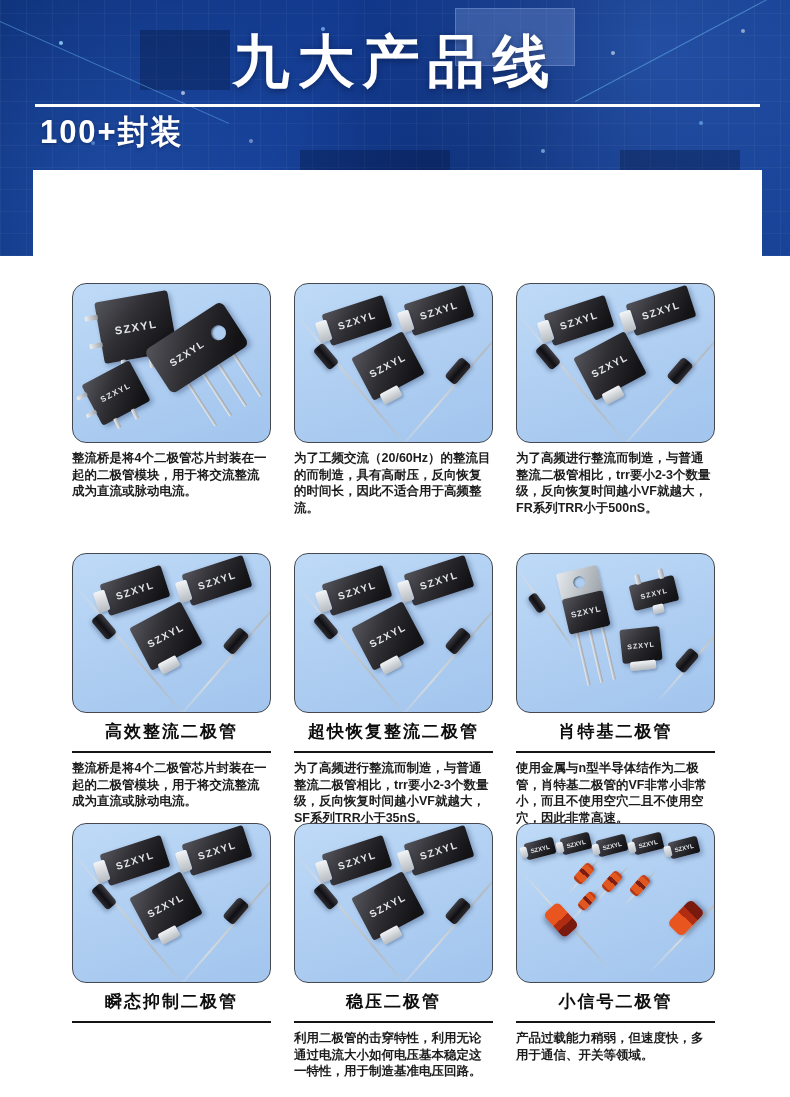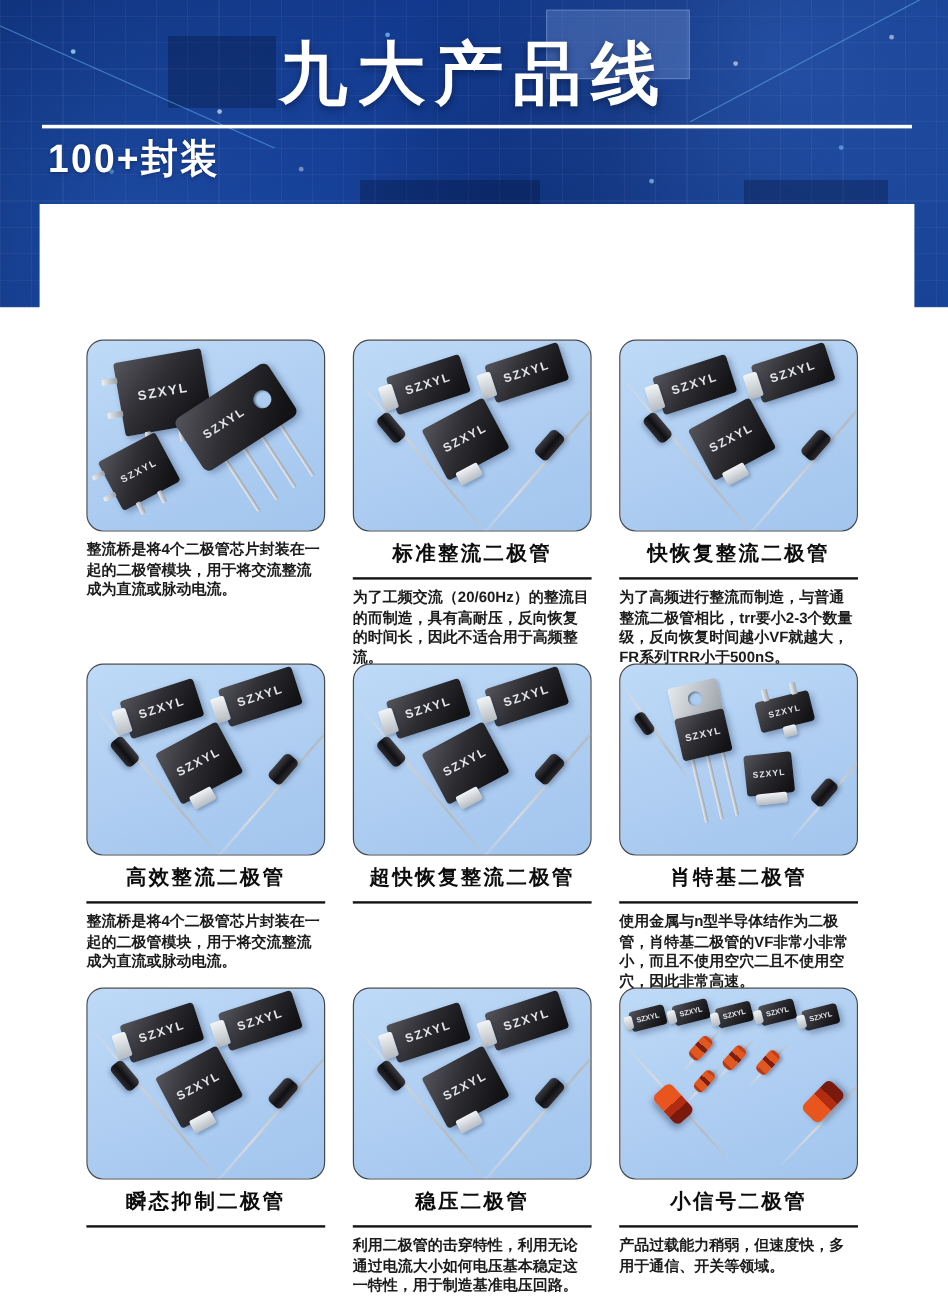--- a/index.html
+++ b/index.html
@@ -160,21 +160,20 @@
             <i class="tab" style="left:-9px;top:6px;width:12px;height:21px;"></i>
             <span class="lbl">SZXYL</span>
           </div>
           <div class="pkg" style="left:64px;top:58px;width:58px;height:48px;transform:rotate(-28deg);">
             <i class="tab" style="left:8px;bottom:-9px;width:20px;height:12px;"></i>
             <span class="lbl">SZXYL</span>
           </div>
           <i class="barrel" style="left:18px;top:66px;width:26px;height:13px;transform:rotate(50deg);"></i>
           <i class="barrel" style="left:150px;top:80px;width:26px;height:14px;transform:rotate(-49deg);"></i>
         </div>
-        <h2 class="card-title">标准整流二极管</h2>
         <p class="card-desc">为了工频交流（20/60Hz）的整流目的而制造，具有高耐压，反向恢复的时间长，因此不适合用于高频整流。</p>
       </section>
 
       <section class="card">
         <div class="art">
           <i class="lead" style="left:-28px;top:96px;width:170px;transform:rotate(50deg);"></i>
           <i class="lead" style="left:74px;top:98px;width:175px;transform:rotate(-49deg);"></i>
           <div class="pkg" style="left:30px;top:20px;width:64px;height:33px;transform:rotate(-18deg);">
             <i class="tab" style="left:-9px;top:6px;width:12px;height:21px;"></i>
             <span class="lbl">SZXYL</span>
@@ -183,21 +182,20 @@
             <i class="tab" style="left:-9px;top:6px;width:12px;height:21px;"></i>
             <span class="lbl">SZXYL</span>
           </div>
           <div class="pkg" style="left:64px;top:58px;width:58px;height:48px;transform:rotate(-28deg);">
             <i class="tab" style="left:8px;bottom:-9px;width:20px;height:12px;"></i>
             <span class="lbl">SZXYL</span>
           </div>
           <i class="barrel" style="left:18px;top:66px;width:26px;height:13px;transform:rotate(50deg);"></i>
           <i class="barrel" style="left:150px;top:80px;width:26px;height:14px;transform:rotate(-49deg);"></i>
         </div>
-        <h2 class="card-title">快恢复整流二极管</h2>
         <p class="card-desc">为了高频进行整流而制造，与普通整流二极管相比，trr要小2-3个数量级，反向恢复时间越小VF就越大，FR系列TRR小于500nS。</p>
       </section>
 
       <section class="card">
         <div class="art">
           <i class="lead" style="left:-28px;top:96px;width:170px;transform:rotate(50deg);"></i>
           <i class="lead" style="left:74px;top:98px;width:175px;transform:rotate(-49deg);"></i>
           <div class="pkg" style="left:30px;top:20px;width:64px;height:33px;transform:rotate(-18deg);">
             <i class="tab" style="left:-9px;top:6px;width:12px;height:21px;"></i>
             <span class="lbl">SZXYL</span>
@@ -230,20 +228,21 @@
             <span class="lbl">SZXYL</span>
           </div>
           <div class="pkg" style="left:64px;top:58px;width:58px;height:48px;transform:rotate(-28deg);">
             <i class="tab" style="left:8px;bottom:-9px;width:20px;height:12px;"></i>
             <span class="lbl">SZXYL</span>
           </div>
           <i class="barrel" style="left:18px;top:66px;width:26px;height:13px;transform:rotate(50deg);"></i>
           <i class="barrel" style="left:150px;top:80px;width:26px;height:14px;transform:rotate(-49deg);"></i>
         </div>
         <h2 class="card-title">超快恢复整流二极管</h2>
+        <p class="card-desc">为了高频进行整流而制造，与普通整流二极管相比，trr要小2-3个数量级，反向恢复时间越小VF就越大，SF系列TRR小于35nS。</p>
       </section>
 
       <section class="card">
         <div class="art">
           <i class="lead" style="left:-20px;top:56px;width:100px;transform:rotate(55deg);"></i>
           <i class="barrel" style="left:10px;top:44px;width:20px;height:10px;transform:rotate(55deg);"></i>
           <div class="to220" style="left:44px;top:14px;width:58px;height:122px;transform:rotate(-13deg);">
             <i class="pin" style="left:14px;top:60px;width:3px;height:56px;"></i>
             <i class="pin" style="left:27px;top:60px;width:3px;height:56px;"></i>
             <i class="pin" style="left:40px;top:60px;width:3px;height:56px;"></i>

